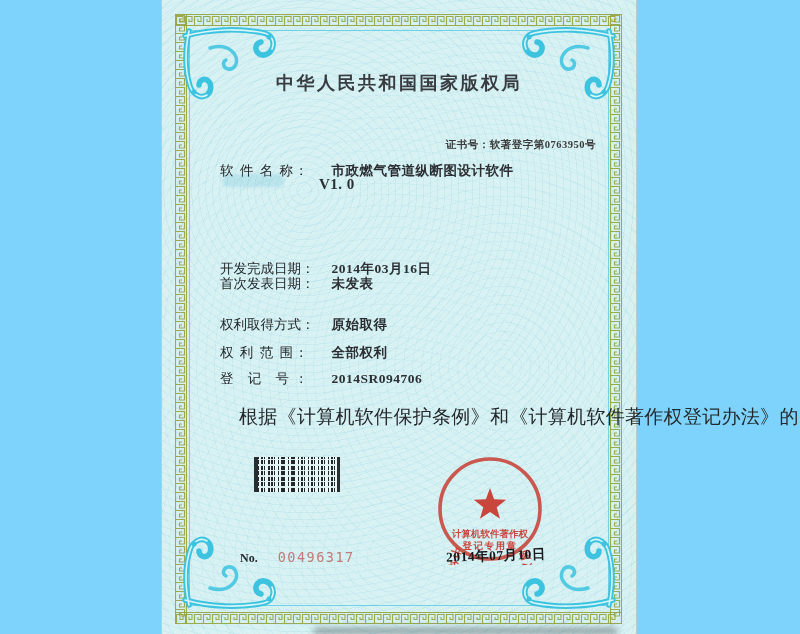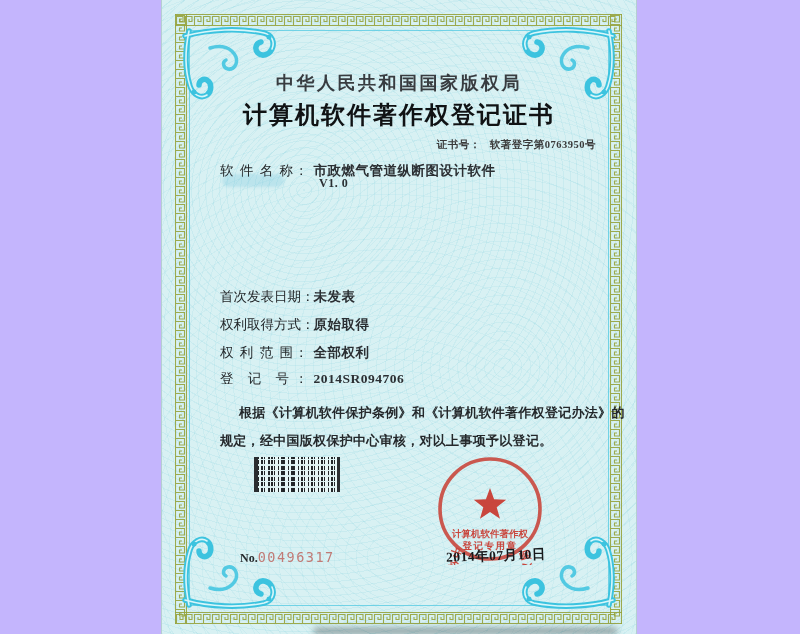--- a/index.html
+++ b/index.html
@@ -1,17 +1,17 @@
 <!DOCTYPE html>
 <html><head>
 <meta charset="utf-8">
 <style>
   html,body{margin:0;padding:0;}
   body{background:#ffffff;font-family:"Liberation Serif","DejaVu Serif",serif;}
-  .scene{position:relative;width:800px;height:634px;background:#c4b5fd;overflow:hidden;}
+  .scene{position:relative;width:800px;height:634px;background:#7dd3fc;overflow:hidden;}
 
   .paper{
     position:absolute;left:161px;top:0;width:474px;height:634px;
     background-color:#d8f1f3;
     border-left:1px solid rgba(140,165,168,.45);
     border-right:1px solid rgba(140,165,168,.45);
   }
   
   .paper::before{
     content:"";position:absolute;inset:0;pointer-events:none;
@@ -42,51 +42,51 @@
   .fl-br{right:20px;bottom:22px;transform:scale(-1,-1);}
   .fl .main{stroke:#3cc3df;fill:none;stroke-linecap:round;}
   .fl .hi{stroke:#d8f6fa;fill:none;stroke-linecap:round;}
 
   .issuer{position:absolute;left:0;right:0;top:71px;text-align:center;
     font-size:18px;font-weight:bold;letter-spacing:2.5px;color:#383c40;}
   .cert-title{position:absolute;left:0;right:0;top:99px;text-align:center;
     font-size:24px;font-weight:bold;letter-spacing:2px;color:#101214;}
   .certno{position:absolute;right:40px;top:138px;font-size:10.5px;color:#3a3a3a;
     font-weight:600;letter-spacing:.5px;}
-  .certno .num{margin-left:9px;}
+  .certno .num{}
 
   .frow{position:absolute;left:58px;white-space:nowrap;font-size:13.5px;color:#24282b;}
   .flabel{display:inline-block;width:88px;font-weight:normal;
     text-align:justify;text-align-last:justify;color:#24282b;}
-  .fvalue{margin-left:2px;font-weight:bold;letter-spacing:.5px;color:#2b2f33;}
-  .fvalue2{position:absolute;left:157px;top:176px;font-size:12px;font-weight:bold;color:#2b2f33;letter-spacing:.5px;}
-
-  .statement{position:absolute;left:58px;white-space:nowrap;font-size:13px;
-    font-weight:700;color:#24282b;letter-spacing:.3px;}
+  .fvalue{margin-left:20px;font-weight:bold;letter-spacing:.5px;color:#2b2f33;}
+  .fvalue2{position:absolute;left:157px;top:176px;font-size:15px;font-weight:bold;color:#2b2f33;letter-spacing:.5px;}
+
+  .statement{position:absolute;left:58px;white-space:nowrap;font-size:19px;
+    font-weight:400;color:#24282b;letter-spacing:.3px;}
   .st1{top:404px;padding-left:19px;}
   .st2{top:432px;}
 
   .barcode{position:absolute;left:92px;top:457px;width:79px;height:35px;
     background-color:#e9f8f8;
     border-left:4px solid #2a2d30;border-right:3px solid #2a2d30;
     background-image:
       repeating-linear-gradient(0deg, rgba(233,248,248,0) 0 4px, rgba(225,245,246,.95) 4px 5.5px),
       repeating-linear-gradient(90deg,#23272a 0 1.5px,rgba(0,0,0,0) 1.5px 3px,#23272a 3px 5.5px,rgba(0,0,0,0) 5.5px 6.5px,#23272a 6.5px 7.5px,rgba(0,0,0,0) 7.5px 10px);
   }
 
   .seal{position:absolute;left:272px;top:453px;width:112px;height:112px;opacity:.92;}
   .seal text{font-family:"Liberation Serif","DejaVu Serif",serif;font-weight:bold;}
 
   .issue-date{position:absolute;left:284px;top:547px;font-size:13.5px;font-weight:bold;
     color:#17191c;letter-spacing:.5px;transform:rotate(-2deg);white-space:nowrap;}
 
   .serial{position:absolute;left:78px;top:548px;white-space:nowrap;}
   .serial .no{font-size:12px;font-weight:bold;color:#26292c;}
   .serial .digits{font-family:"DejaVu Sans Mono","Liberation Mono",monospace;
-    font-size:13.5px;color:#c17a75;letter-spacing:1.5px;margin-left:0;}
+    font-size:13.5px;color:#c17a75;letter-spacing:1.5px;margin-left:20px;}
 
   .smudge{position:absolute;left:60px;top:174px;width:62px;height:13px;
     background:rgba(110,195,220,.28);border-radius:8px;filter:blur(1.5px);}
   .bottom-shadow{position:absolute;bottom:0;left:32%;right:4%;height:6px;
     background:rgba(60,65,66,.5);filter:blur(3px);}
 </style>
 </head>
 <body>
 
 <div class="scene">
@@ -148,52 +148,54 @@
         <path class="main" stroke-width="5.5" d="M3,12 C28,5 58,4 82,9 C90,11 93,18 90,25 C87,31 80,33 76,29 C72,25 74,19 79,18"></path>
         <path class="main" stroke-width="5.5" d="M7,7 C3,26 3,46 8,62 C11,71 19,75 25,71 C30,67 30,59 25,56 C21,54 17,57 17,61"></path>
         <path class="main" stroke-width="3.5" opacity=".85" d="M28,24 C40,20 50,24 54,33 C56,40 52,46 46,45 C41,44 40,38 44,36"></path>
         <path class="hi" stroke-width="1.6" d="M3,12 C28,5 58,4 82,9 C90,11 93,18 90,25"></path>
         <path class="hi" stroke-width="1.6" d="M7,7 C3,26 3,46 8,62 C11,71 19,75 25,71"></path>
         <circle cx="87" cy="13" r="2.5" fill="#3cc3df"></circle>
         <circle cx="12" cy="68" r="2.5" fill="#3cc3df"></circle>
       </svg></div>
 
     <div class="issuer">中华人民共和国国家版权局</div>
-    <div class="cert-title">计算机软件著作权登记证书</div>
     <div class="certno">
       <span>证书号：</span><span class="num">软著登字第0763950号</span>
     </div>
 
     <div class="smudge"></div>
 
     <div class="frow" style="top:162px">
       <span class="flabel">软 件 名 称：</span>
       <span class="fvalue">市政燃气管道纵断图设计软件</span>
     </div>
     <div class="fvalue2">V1. 0</div>
 
-    <div class="frow" style="top:288px">
+    <div class="frow" style="top:260px">
+      <span class="flabel">开发完成日期：</span>
+      <span class="fvalue">2014年03月16日</span>
+    </div>
+    <div class="frow" style="top:275px">
       <span class="flabel">首次发表日期：</span>
       <span class="fvalue">未发表</span>
     </div>
     <div class="frow" style="top:316px">
       <span class="flabel">权利取得方式：</span>
       <span class="fvalue">原始取得</span>
     </div>
     <div class="frow" style="top:344px">
       <span class="flabel">权 利 范 围：</span>
       <span class="fvalue">全部权利</span>
     </div>
     <div class="frow" style="top:370px">
       <span class="flabel">登  记  号：</span>
       <span class="fvalue">2014SR094706</span>
     </div>
 
     <div class="statement st1">根据《计算机软件保护条例》和《计算机软件著作权登记办法》的</div>
-    <div class="statement st2">规定，经中国版权保护中心审核，对以上事项予以登记。</div>
 
     <div class="barcode"></div>
 
     <svg class="seal" viewBox="0 0 112 112">
       <defs>
         <path id="sealArc" d="M27.5,84.5 A40.5,40.5 0 1 0 84.5,84.5" fill="none"></path>
       </defs>
       <circle cx="56" cy="56" r="50" fill="none" stroke="#c8382e" stroke-width="3.6" opacity=".9"></circle>
       <text font-size="11" fill="#c8382e" letter-spacing="3">
         <textPath href="#sealArc" startOffset="50%" text-anchor="middle">中华人民共和国国家版权局</textPath>

